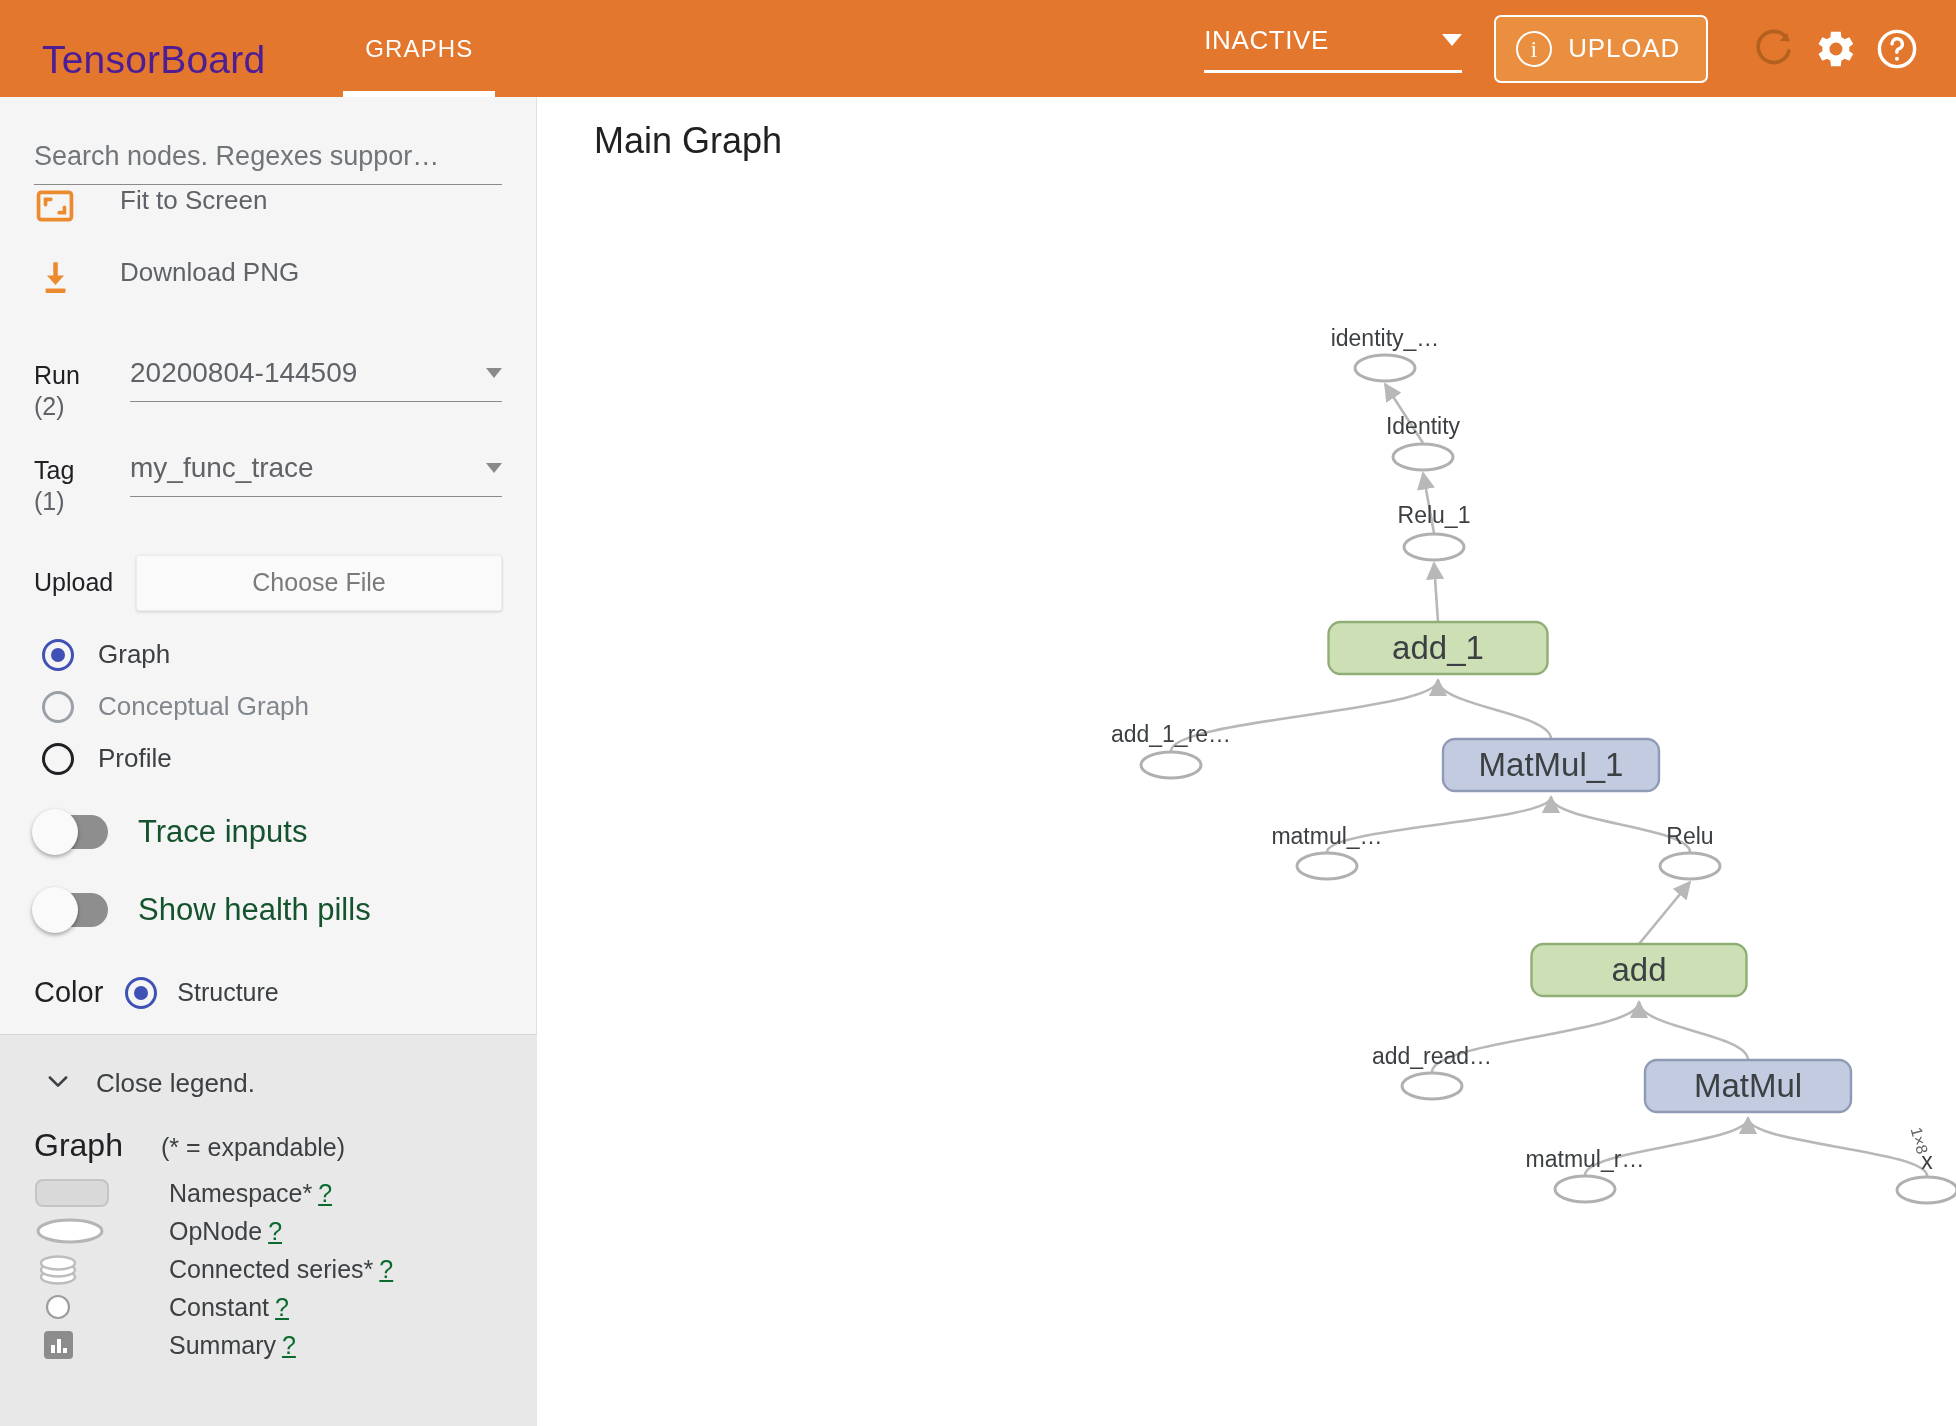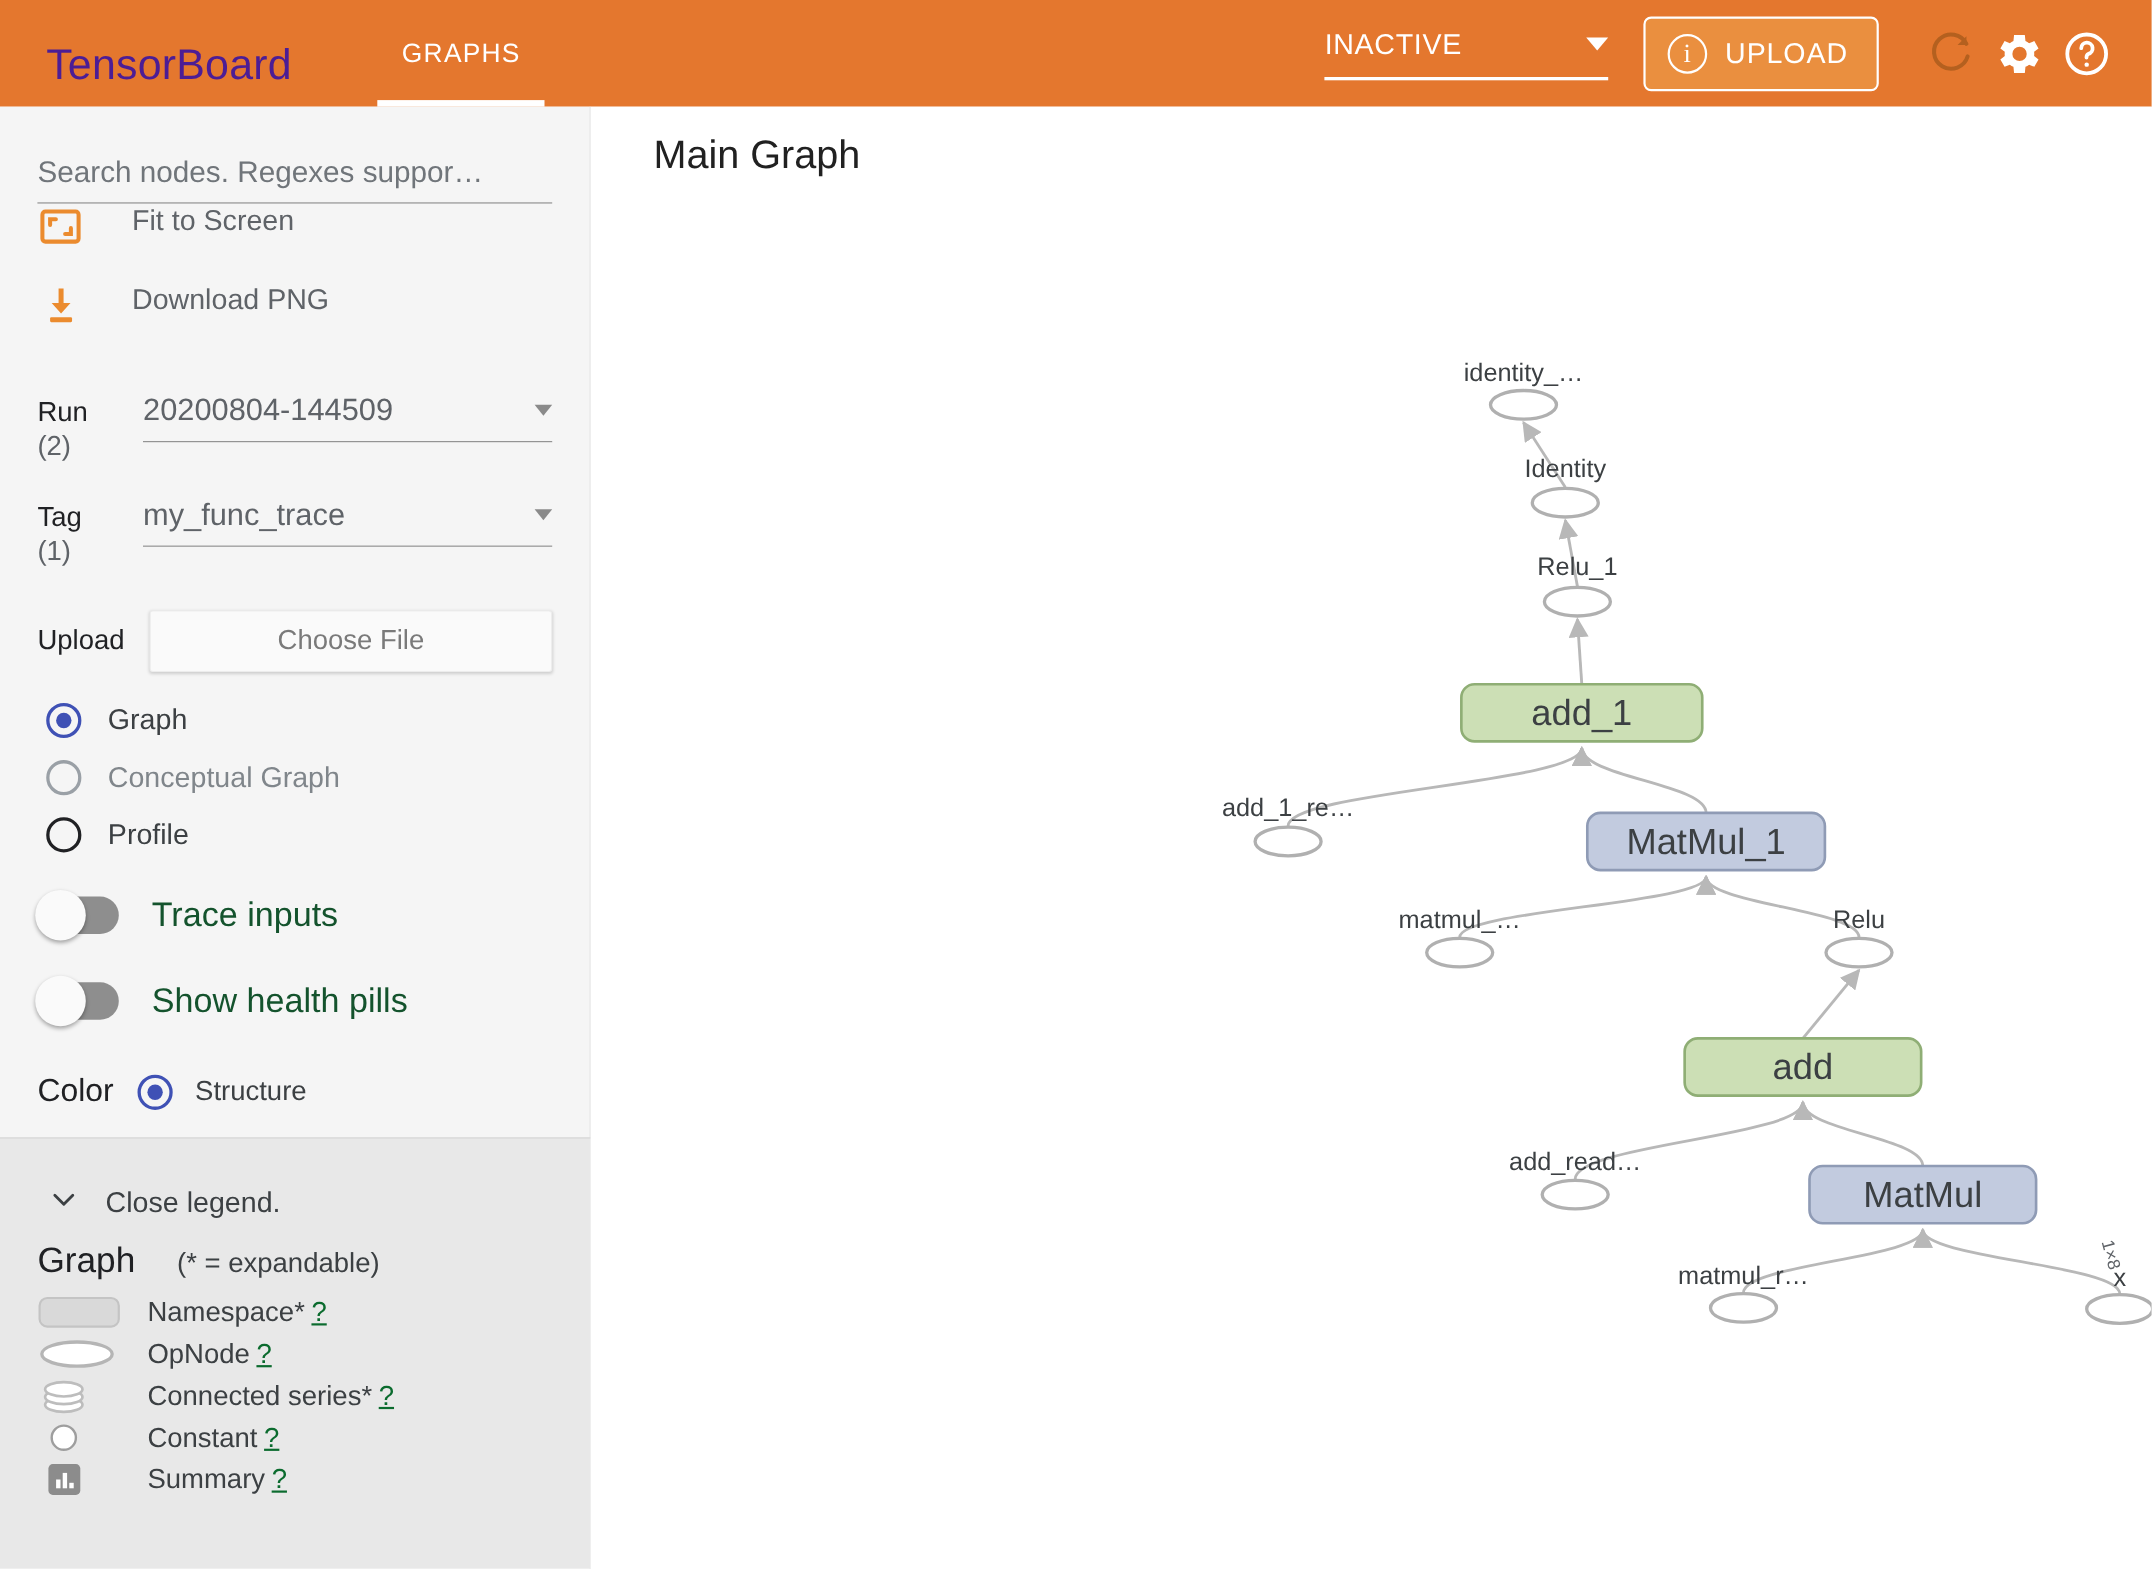--- a/index.html
+++ b/index.html
@@ -139,26 +139,26 @@
   .toggle-row .tlbl { font-size: 31px; color: #14532d; margin-left: 30px; }
 
   #color-row { display: flex; align-items: center; margin: 14px 0 0 34px; height: 60px; }
   #color-row .clabel { font-size: 29px; color: #202124; margin-right: 22px; }
   #color-row .rlbl { font-size: 25px; color: #3c4043; margin-left: 20px; }
 
   #legend {
     position: absolute; left: 0; bottom: 0; width: 537px; height: 392px;
     background: #e8e8e8; border-top: 1px solid #d4d4d4; padding-top: 22px;
   }
-  #close-legend { display: flex; align-items: flex-end; margin-left: 44px; height: 52px; cursor: pointer; }
+  #close-legend { display: flex; align-items: center; margin-left: 44px; height: 52px; cursor: pointer; }
   #close-legend .cl-lbl { font-size: 26px; color: #3c4043; margin-left: 24px; }
   #legend-title { display: flex; align-items: baseline; margin: 18px 0 10px 34px; }
   #legend-title .gt { font-size: 32px; color: #202124; }
   #legend-title .exp { font-size: 25px; color: #3c4043; margin-left: 38px; }
-  .legend-row { display: flex; align-items: center; height: 38px; margin-left: 34px; }
+  .legend-row { display: flex; align-items: center; height: 38px; margin-left: 34px; gap: 35px; }
   .legend-row .lg-ico { width: 92px; flex: none; display: flex; align-items: center; }
   .legend-row .lg-lbl { font-size: 25px; color: #3c4043; margin-left: 8px; }
   .qmark { color: #0b6b2e; text-decoration: underline; cursor: pointer; margin-left: 6px; }
 
   
   #graph-title {
     position: absolute; left: 57px; top: 23px;
     font-size: 36px; color: #212121;
   }
   #graph-svg { position: absolute; left: 0; top: 0; }

